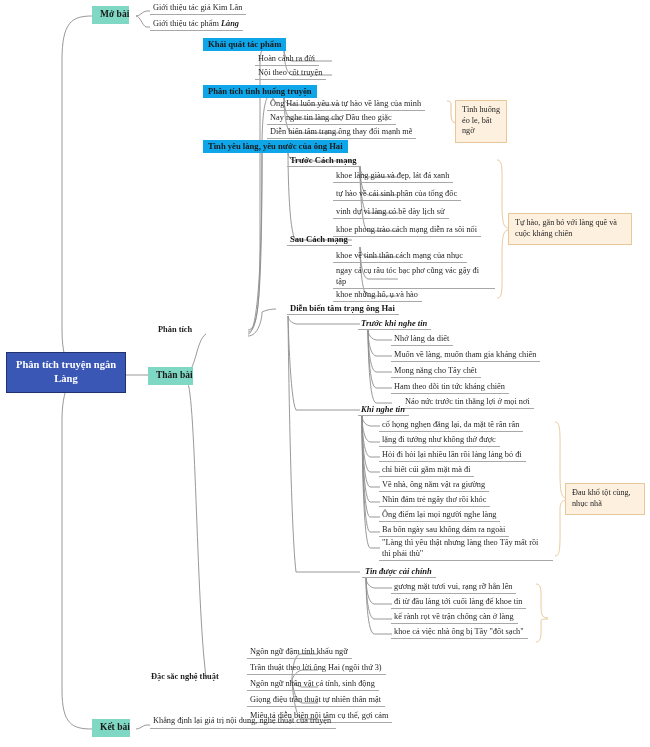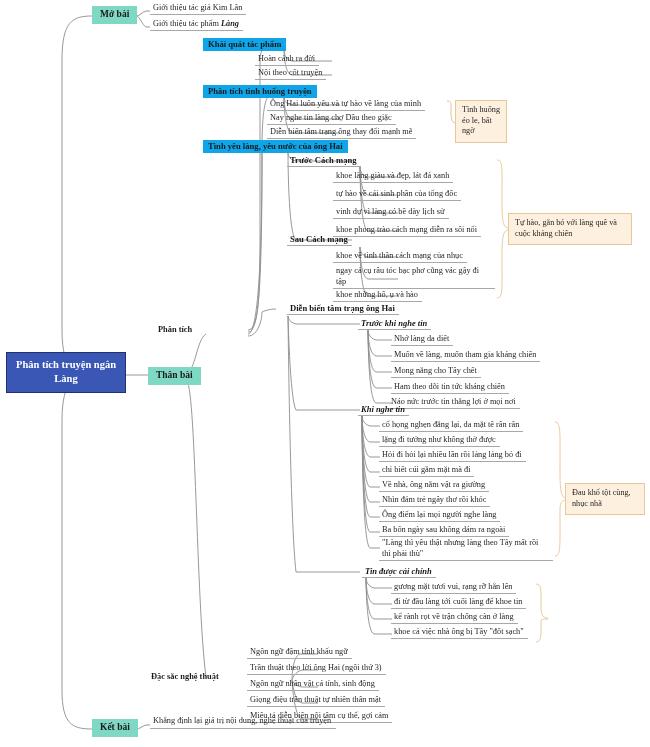--- a/index.html
+++ b/index.html
@@ -43,21 +43,21 @@
     white-space: normal;
     line-height: 1.32;
   }
 
   
   .teal {
     background: #7fd8c4;
     color: #1a1a1a;
     font-weight: bold;
     font-size: 9.5px;
-    padding: 3px 8px 4px 8px;
+    padding: 3px 0 4px 8px;
     text-align: center;
   }
 
   
   .orange {
     background: #0ea5e9;
     color: #191919;
     font-weight: bold;
     font-size: 8.6px;
     padding: 1px 5px 2px 5px;
@@ -235,21 +235,21 @@
   <div class="node leaf" style="left:333px; top:290px;">khoe những hố, ụ và hào</div>
   <div class="node callout" style="left:508px; top:213px; width:124px;">Tự hào, gắn bó với làng quê và cuộc kháng chiến</div>
 
   <div class="node bold-label" style="left:287px; top:303px;">Diễn biến tâm trạng ông Hai</div>
 
   <div class="node bolditalic-label" style="left:358px; top:318px;">Trước khi nghe tin</div>
   <div class="node leaf" style="left:391px; top:334px;">Nhớ làng da diết</div>
   <div class="node leaf" style="left:391px; top:350px;">Muốn về làng, muốn tham gia kháng chiến</div>
   <div class="node leaf" style="left:391px; top:366px;">Mong nắng cho Tây chết</div>
   <div class="node leaf" style="left:391px; top:382px;">Ham theo dõi tin tức kháng chiến</div>
-  <div class="node leaf" style="left:388px; top:397px;">Náo nức trước tin thắng lợi ở mọi nơi</div>
+  <div class="node leaf" style="left:402px; top:397px;">Náo nức trước tin thắng lợi ở mọi nơi</div>
 
   <div class="node bolditalic-label" style="left:358px; top:404px;">Khi nghe tin</div>
   <div class="node leaf" style="left:379px; top:420px;">cổ họng nghẹn đắng lại, da mặt tê rân rân</div>
   <div class="node leaf" style="left:379px; top:435px;">lặng đi tưởng như không thở được</div>
   <div class="node leaf" style="left:379px; top:450px;">Hỏi đi hỏi lại nhiều lần rồi lảng lảng bỏ đi</div>
   <div class="node leaf" style="left:379px; top:465px;">chỉ biết cúi gằm mặt mà đi</div>
   <div class="node leaf" style="left:379px; top:480px;">Về nhà, ông nằm vật ra giường</div>
   <div class="node leaf" style="left:379px; top:495px;">Nhìn đám trẻ ngây thơ rồi khóc</div>
   <div class="node leaf" style="left:379px; top:510px;">Ông điểm lại mọi người nghe làng</div>
   <div class="node leaf" style="left:379px; top:525px;">Ba bốn ngày sau không dám ra ngoài</div>

